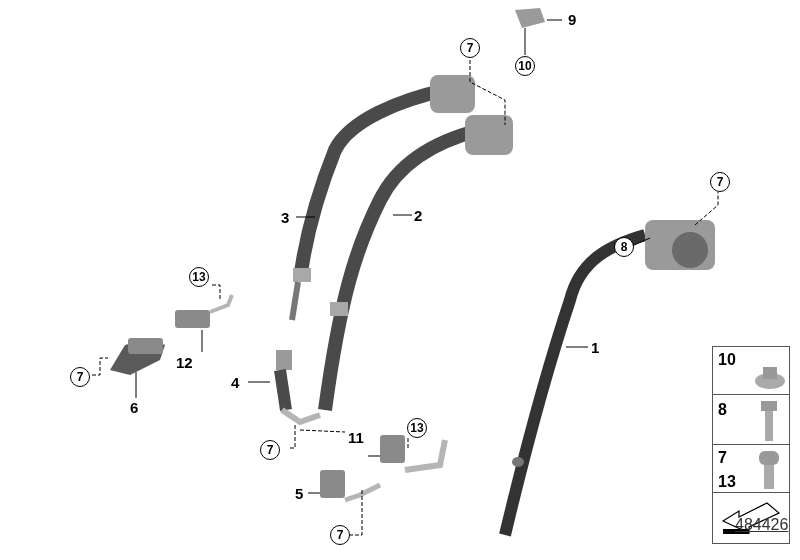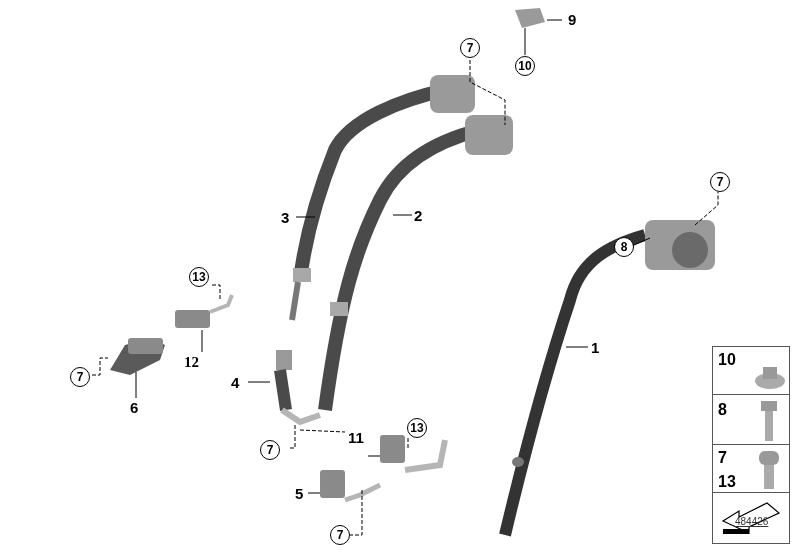--- a/index.html
+++ b/index.html
@@ -4,21 +4,21 @@
 <style>
   html,body{margin:0;padding:0;background:#ffffff;}
   #canvas{position:relative;width:800px;height:560px;overflow:hidden;background:#fff;font-family:"Liberation Sans",sans-serif;}
   svg.art{position:absolute;left:0;top:0;}
   .lbl{position:absolute;font-weight:bold;font-size:15px;color:#000;line-height:1;}
   .circ{position:absolute;width:20px;height:20px;border:1.6px solid #000;border-radius:50%;background:#fff;font-weight:bold;font-size:12px;display:flex;align-items:center;justify-content:center;box-sizing:border-box;}
   .legend{position:absolute;left:712px;top:346px;width:78px;border:1px solid #555;box-sizing:border-box;}
   .cell{position:relative;border-bottom:1px solid #555;box-sizing:border-box;}
   .cell:last-child{border-bottom:none;}
   .cell .num{position:absolute;left:5px;font-weight:bold;font-size:16px;}
-  .docid{position:absolute;left:735px;top:516px;font-size:10px;color:#333;text-decoration:underline;}
+  .docid{position:absolute;left:735px;top:516px;font-size:16px;color:#333;text-decoration:underline;}
 </style>
 </head>
 <body>
 
 <div id="canvas">
 <svg class="art" width="800" height="560" viewBox="0 0 800 560">
 
   <path d="M445 90 C400 100,350 120,335 150 C315 200,305 240,300 280" stroke="#4a4a4a" stroke-width="14" fill="none"></path>
   <rect x="430" y="75" width="45" height="38" rx="8" fill="#9a9a9a"></rect>
   <rect x="293" y="268" width="18" height="14" fill="#a8a8a8"></rect>
@@ -79,21 +79,21 @@
 <div class="circ" style="left:189px;top:267px;">13</div>
 <div class="circ" style="left:70px;top:367px;">7</div>
 <div class="circ" style="left:260px;top:440px;">7</div>
 <div class="circ" style="left:407px;top:418px;">13</div>
 <div class="circ" style="left:330px;top:525px;">7</div>
 
 <div class="lbl" style="left:568px;top:12px;">9</div>
 <div class="lbl" style="left:281px;top:210px;">3</div>
 <div class="lbl" style="left:414px;top:208px;">2</div>
 <div class="lbl" style="left:591px;top:340px;">1</div>
-<div class="lbl" style="left:184px;top:355px;font-family:Liberation Serif, serif;">12</div>
+<div class="lbl" style="left:176px;top:355px;">12</div>
 <div class="lbl" style="left:231px;top:375px;">4</div>
 <div class="lbl" style="left:130px;top:400px;">6</div>
 <div class="lbl" style="left:348px;top:430px;">11</div>
 <div class="lbl" style="left:295px;top:486px;">5</div>
 
 <div class="legend">
   <div class="cell" style="height:48px;">
     <span class="num" style="top:4px;">10</span>
     <svg style="position:absolute;left:40px;top:14px;" width="34" height="30">
           <ellipse cx="17" cy="20" rx="15" ry="8" fill="#aaa"></ellipse>

